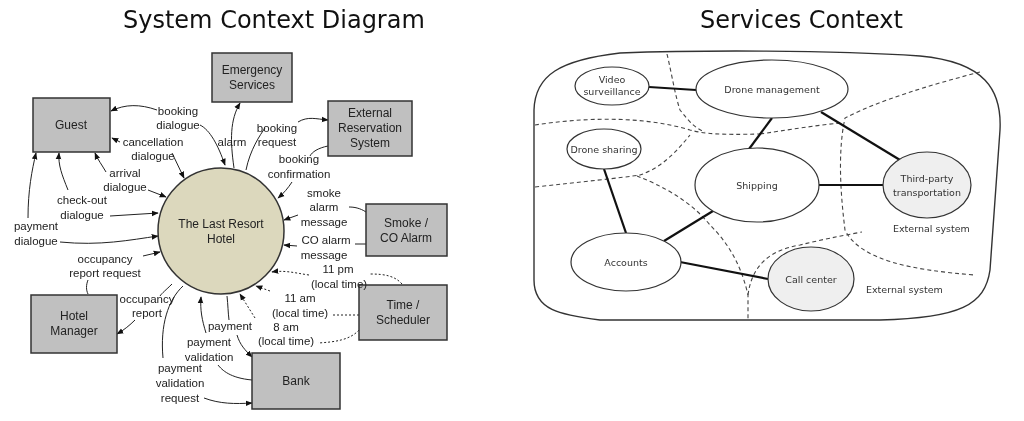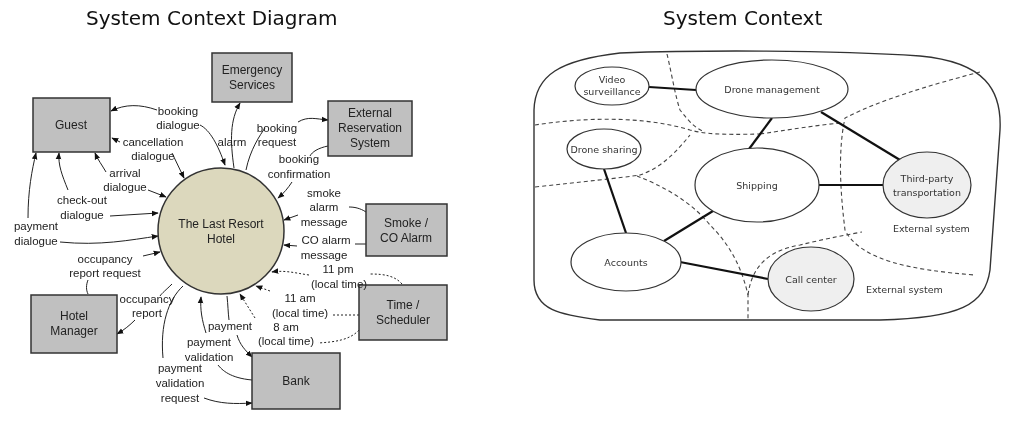--- a/index.html
+++ b/index.html
@@ -1,17 +1,17 @@
 <!DOCTYPE html>
 <html><head>
 <meta charset="utf-8">
 <style>
   html, body { margin:0; padding:0; background:#ffffff; }
   body { width:1024px; height:421px; position:relative; overflow:hidden; font-family:"Liberation Sans", sans-serif; }
-  .title { position:absolute; top:6px; font-family:"DejaVu Sans", sans-serif; font-size:20px; color:#111; white-space:nowrap; }
+  .title { position:absolute; top:6px; font-family:"DejaVu Sans", sans-serif; font-size:24px; color:#111; white-space:nowrap;margin-left:37px; }
   #title-left { left:86px; }
   #title-right { left:663px; }
   svg { position:absolute; left:0; top:0; }
   .box { fill:#c0c0c0; stroke:#333; stroke-width:1.5; }
   .boxtext { font-family:"Liberation Sans", sans-serif; font-size:12px; fill:#222; text-anchor:middle; }
   .flowtext { font-family:"Liberation Sans", sans-serif; font-size:11.5px; fill:#222; text-anchor:middle; }
   .flow { fill:none; stroke:#222; stroke-width:1; }
   .flowdash { fill:none; stroke:#222; stroke-width:1; stroke-dasharray:2,2; }
   .hotel { fill:#dcd8bd; stroke:#333; stroke-width:1.5; }
   .bcell { fill:#fff; stroke:#333; stroke-width:1.2; }
@@ -19,21 +19,21 @@
   .btext { font-family:"DejaVu Sans", sans-serif; font-size:9.5px; fill:#333; text-anchor:middle; }
   .exttext { font-family:"DejaVu Sans", sans-serif; font-size:9.5px; fill:#333; }
   .rel { stroke:#111; stroke-width:2.2; fill:none; }
   .dash { stroke:#444; stroke-width:1.1; stroke-dasharray:4,3; fill:none; }
   .outer { stroke:#333; stroke-width:1.4; fill:none; }
 </style>
 </head>
 <body>
 
 <div class="title" id="title-left">System Context Diagram</div>
-<div class="title" id="title-right">System Context</div>
+<div class="title" id="title-right">Services Context</div>
 
 <svg width="1024" height="421" viewBox="0 0 1024 421">
   <defs>
     <marker id="arr" viewBox="0 0 10 10" refX="9" refY="5" markerWidth="7" markerHeight="7" orient="auto-start-reverse">
       <path d="M0,1 L10,5 L0,9 z" fill="#111"></path>
     </marker>
   </defs>
 
   <g>
 

